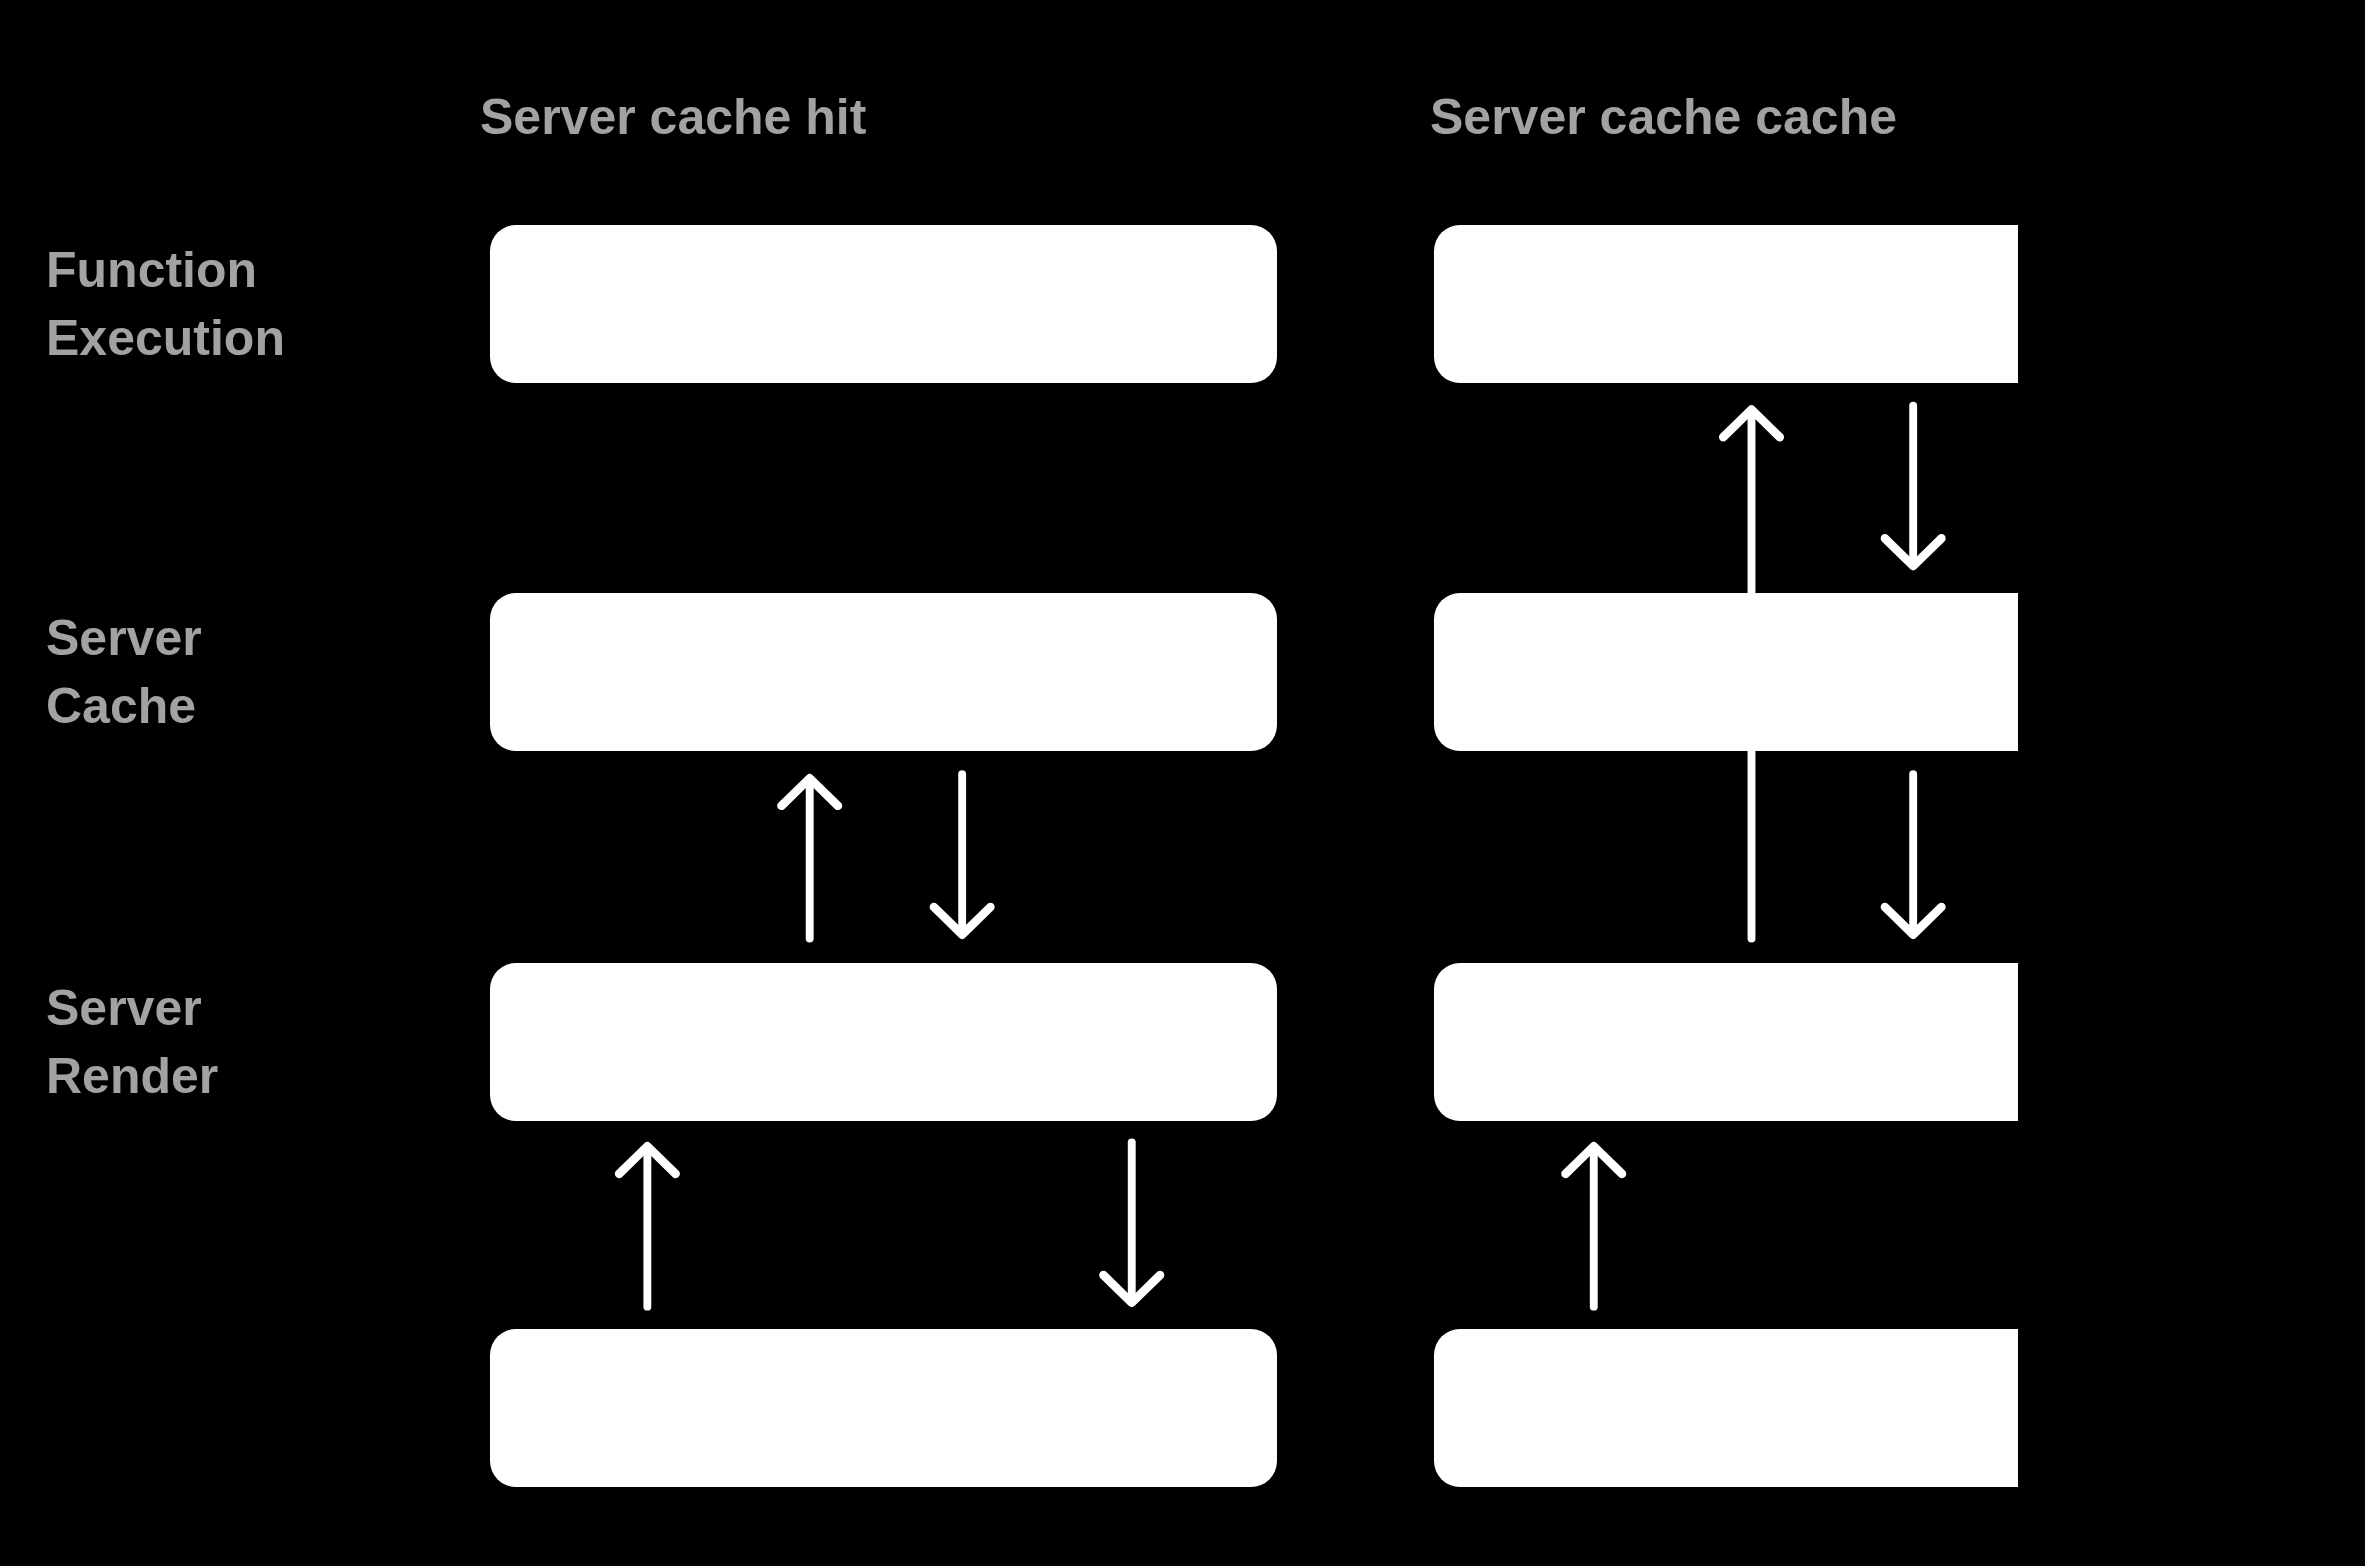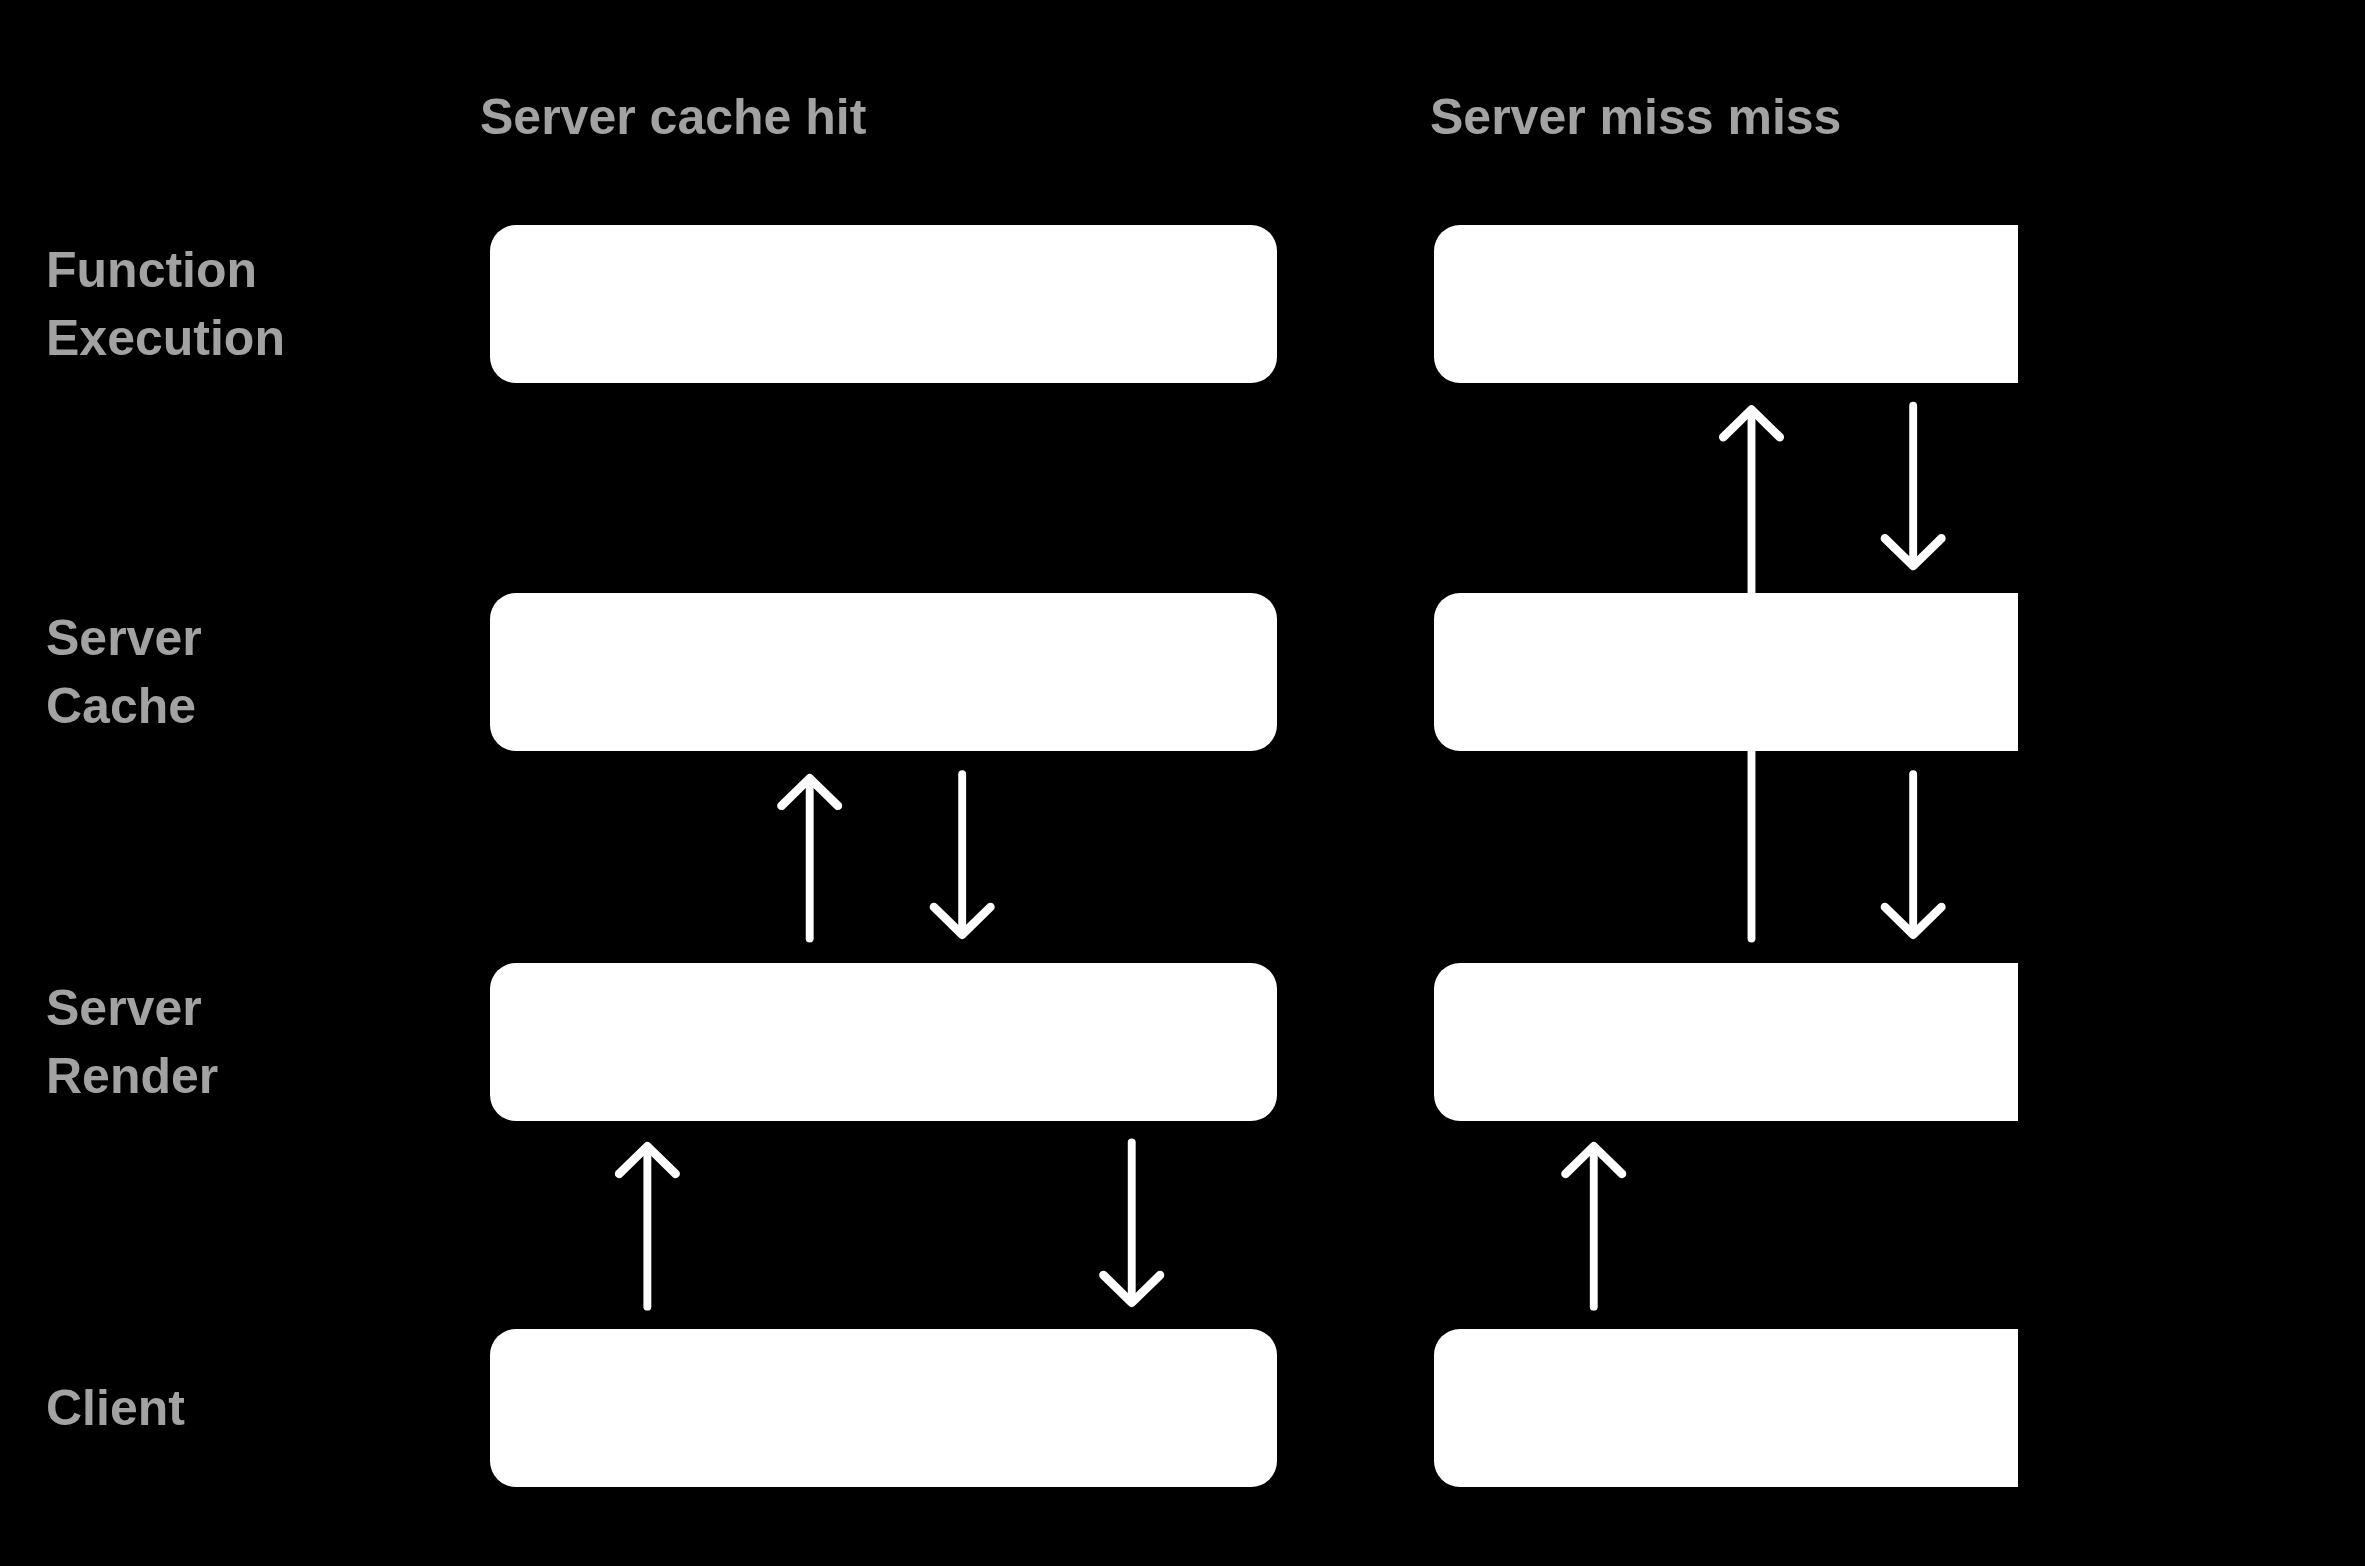--- a/index.html
+++ b/index.html
@@ -74,24 +74,23 @@
   <div class="box col-hit row-function-execution"></div>
   <div class="box col-hit row-server-cache"></div>
   <div class="box col-hit row-server-render"></div>
   <div class="box col-hit row-client"></div>
   <div class="box col-miss row-function-execution"></div>
   <div class="box col-miss row-server-cache"></div>
   <div class="box col-miss row-server-render"></div>
   <div class="box col-miss row-client"></div>
 
   <div class="header header-hit">Server cache hit</div>
-  <div class="header header-miss">Server miss miss</div>
+  <div class="header header-miss">Server cache cache</div>
 
   <div class="row-label label-function-execution">Function
 Execution</div>
   <div class="row-label label-server-cache">Server
 Cache</div>
   <div class="row-label label-server-render">Server
 Render</div>
-  <div class="row-label label-client">Client</div>
 
 </div>
 
 
 </body></html>

